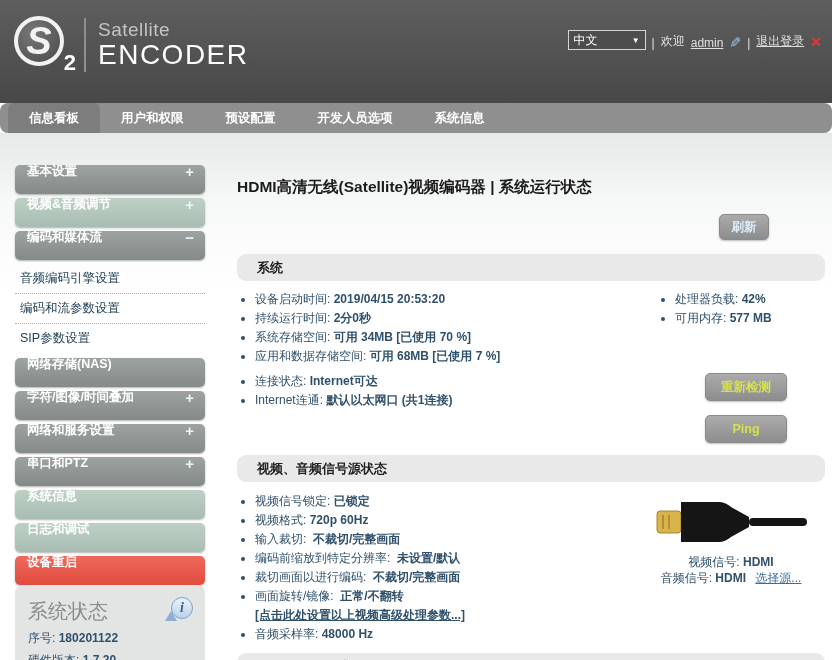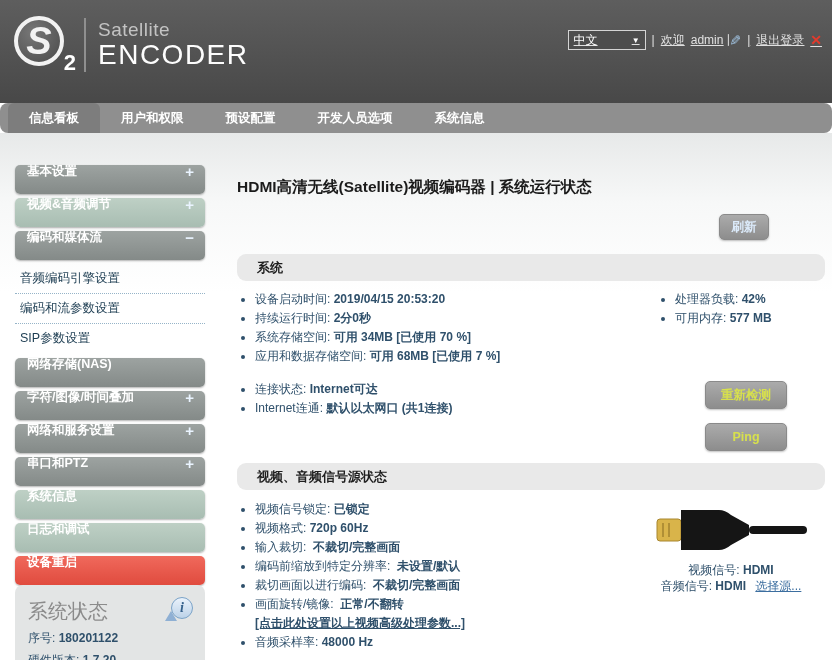--- a/index.html
+++ b/index.html
@@ -22,22 +22,22 @@
     background: radial-gradient(circle at 35% 30%, #777, #4a4a4a);
   }
   .logo-sub {
     position: absolute; right: 2px; bottom: 2px; color: #fff;
     font-size: 22px; font-weight: bold;
   }
   .logo-divider { width: 2px; height: 54px; background: #8f8f8f; margin: 0 12px 0 6px; }
   .logo-line1 { color: #c3c3c3; font-size: 19px; letter-spacing: .5px; }
   .logo-line2 { color: #fdfdfd; font-size: 28px; letter-spacing: 1.5px; margin-top: -2px; }
   .header-right {
-    position: absolute; right: 10px; top: 30px; display: flex; align-items: center;
-    color: #e0e0e0; font-size: 12px; gap: 6px; white-space: nowrap; text-decoration: underline;
+    position: absolute; right: 10px; top: 30px; display: flex; align-items: flex-end;
+    color: #e0e0e0; font-size: 12px; gap: 6px; white-space: nowrap;
   }
   .lang-select {
     width: 78px; height: 20px; background: #4d4d4d; border: 1px solid #d4d4d4;
     color: #fff; display: flex; justify-content: space-between; align-items: center;
     padding: 0 5px; font-size: 12px; cursor: pointer;
   }
   .lang-caret { font-size: 8px; color: #fff; }
   .hlink { color: #e0e0e0; text-decoration: underline; cursor: pointer; }
   .edit-icon { color: #9fc0de; font-size: 14px; transform: rotate(90deg); display: inline-block; }
   .x-icon { color: #e23a2c; font-weight: bold; font-size: 14px; }
@@ -106,21 +106,21 @@
   .section-bar {
     height: 27px; background: #e9e9e9; border-radius: 9px; display: flex;
     align-items: center; justify-content: space-between; padding: 0 20px;
     font-weight: bold; font-size: 13px; color: #1f1f1f; margin-top: 12px;
   }
   ul.bullets { margin: 0; padding-left: 18px; color: #2f506b; font-size: 12px; line-height: 19px; list-style: disc; }
   ul.bullets b { font-weight: bold; }
   .sys-cols { display: flex; margin-top: 9px; }
   .sys-left { flex: 0 0 420px; }
   .sys-right { flex: 1; }
-  .conn-row { display: flex; justify-content: space-between; align-items: flex-start; margin-top: 14px; }
+  .conn-row { display: flex; justify-content: space-between; align-items: flex-start; margin-top: 6px; }
   .conn-buttons { display: flex; gap: 14px; margin-right: 38px; margin-top: 1px; flex-direction: column; }
   .btn-yellow { color: #d7e04d; font-weight: bold; font-size: 12.5px; height: 28px; padding: 0 15px; }
   .av-row { display: flex; margin-top: 10px; }
   .av-left { flex: 0 0 400px; line-height: 17.5px; }
   .no-marker { list-style: none; }
   .adv-link { color: #2f506b; font-weight: bold; text-decoration: underline; cursor: pointer; }
   .hdmi-fig { flex: 1; text-align: center; padding-top: 2px; }
   .fig-caption { color: #2f506b; font-size: 12px; line-height: 16px; }
   .src-link { color: #3c6e9f; text-decoration: underline; cursor: pointer; margin-left: 6px; }
   .mjpeg-bar { margin-top: 9px; }

